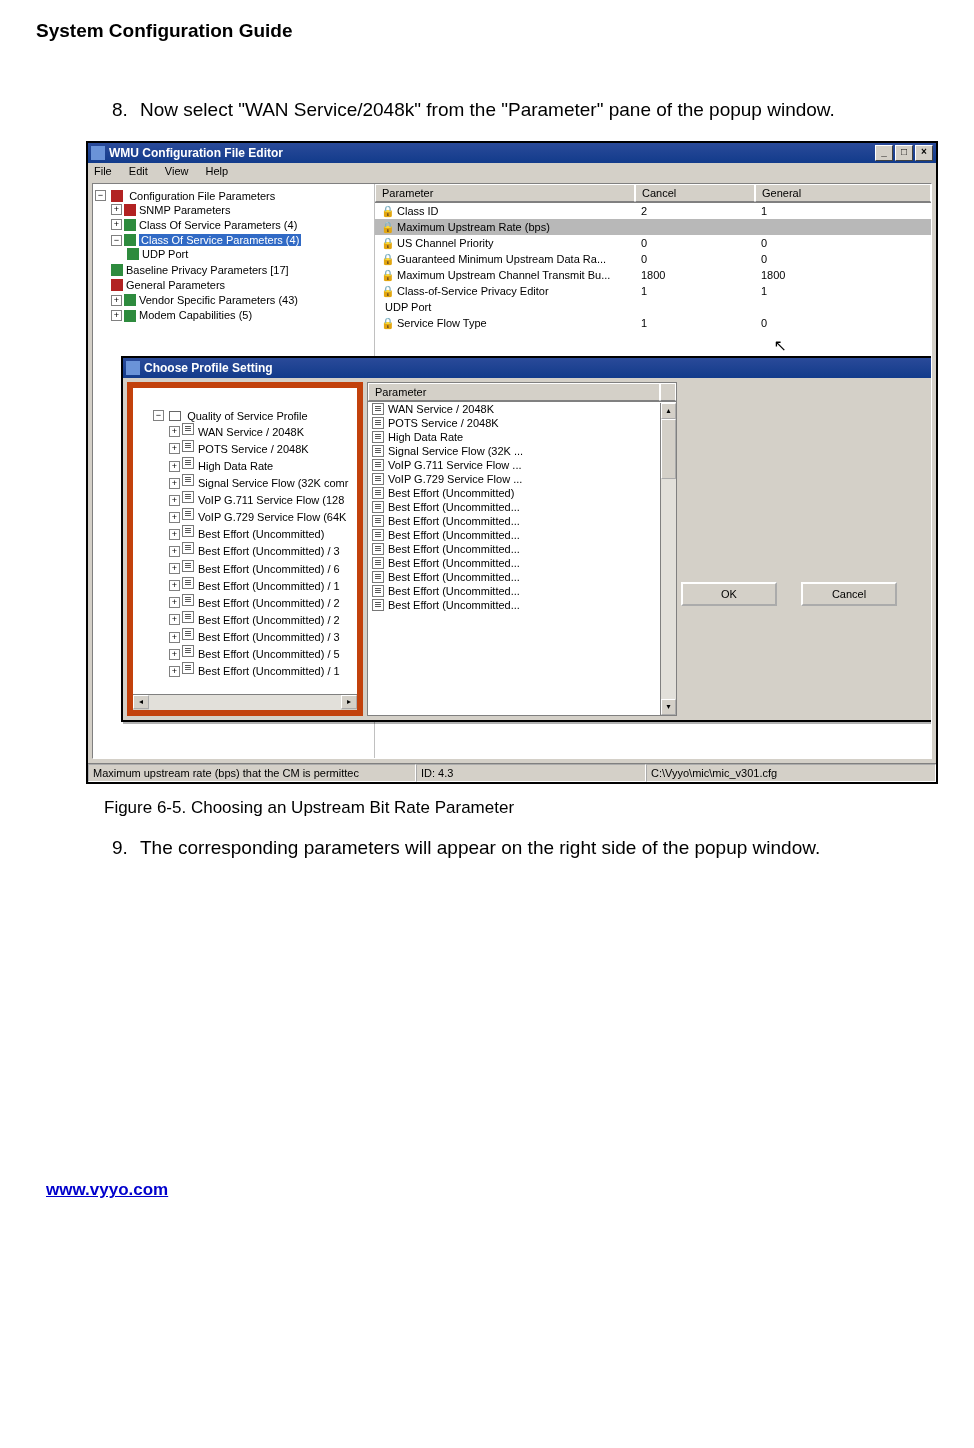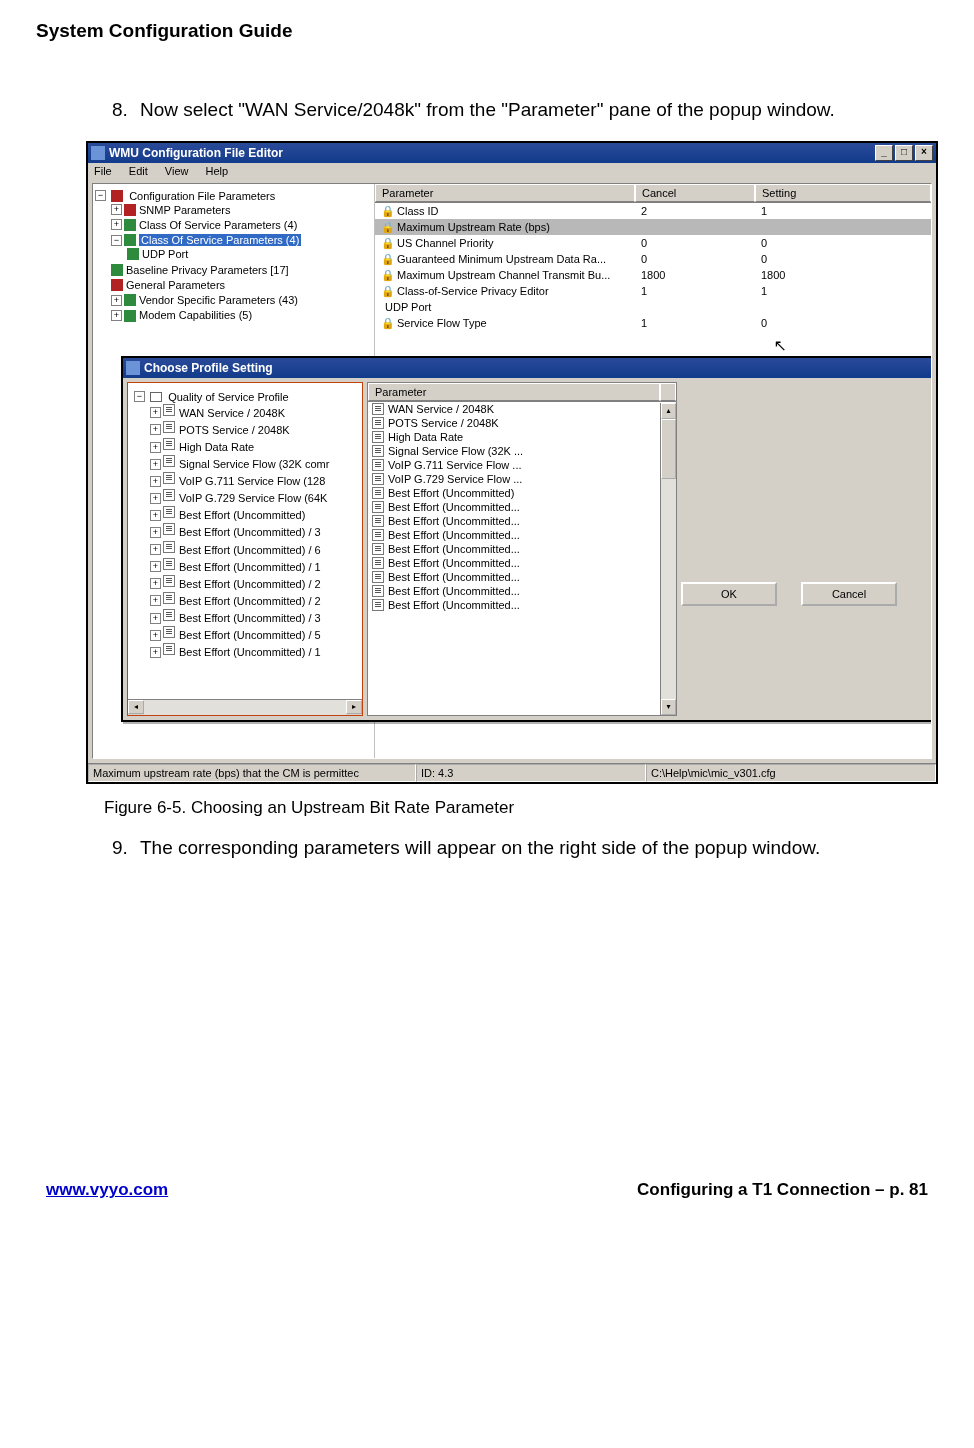--- a/index.html
+++ b/index.html
@@ -37,21 +37,21 @@
   .tree li { position:relative; padding:1px 0 1px 0; }
   .tree .exp { display:inline-block; width:11px; height:11px; border:1px solid #808080; background:#fff; font-size:9px; line-height:9px; text-align:center; margin-right:2px; vertical-align:middle; }
   .tree .ticon { display:inline-block; width:12px; height:12px; margin-right:3px; vertical-align:middle; font-size:11px; text-align:center; }
   .ticon.red { background:#b22222; }
   .ticon.green { background:#2e8b3e; }
   .node-label { vertical-align:middle; }
   .node-sel > .node-label { background:#316ac5; color:#fff; padding:0 2px; }
   
   .popup { position:absolute; left:28px; top:172px; width:936px; border:2px solid #000; background:#d4d0c8; box-shadow:2px 2px 0 rgba(0,0,0,.3); }
   .popup .client2 { display:flex; padding:4px; gap:4px; }
-  .ptree { width:236px; height:334px; background:#fff; border:1px solid #c2410c; font-size:11px; padding:6px; overflow:hidden; white-space:nowrap; position:relative; }
+  .ptree { width:236px; height:334px; background:#fff; border:6px solid #c2410c; font-size:11px; padding:20px; overflow:hidden; white-space:nowrap; position:relative; }
   .plist { width:310px; height:334px; background:#fff; border:1px solid #808080; font-size:11px; overflow:hidden; position:relative; }
   .pbtns { flex:1; display:flex; flex-direction:row; align-items:center; padding-top:90px; gap:24px; }
   .wbtn { width:96px; height:24px; background:#d4d0c8; border:2px outset #fff; font-size:11px; text-align:center; line-height:20px; color:#000; }
   .plist .row { display:flex; align-items:center; padding:1px 4px; }
   .doc-icon { display:inline-block; width:12px; height:12px; border:1px solid #777; background:#fff; margin-right:4px; position:relative; }
   .doc-icon::after { content:""; position:absolute; left:2px; right:2px; top:2px; height:1px; background:#555; box-shadow:0 2px 0 #555, 0 4px 0 #555; }
   .folder-icon { display:inline-block; width:12px; height:10px; background:#fff; border:1px solid #666; margin-right:3px; vertical-align:middle; }
   .hscroll { position:absolute; left:0; right:0; bottom:0; height:16px; background:#d4d0c8; border-top:1px solid #808080; display:flex; }
   .hscroll .sbtn { width:16px; height:14px; border:1px outset #fff; background:#d4d0c8; font-size:8px; text-align:center; line-height:12px; }
   .hscroll .sfill { flex:1; background:#e2e0da; }
@@ -117,21 +117,21 @@
                   <li><span class="exp">+</span><span class="ticon green"></span><span class="node-label">Vendor Specific Parameters (43)</span></li>
                   <li><span class="exp">+</span><span class="ticon green"></span><span class="node-label">Modem Capabilities (5)</span></li>
                 </ul>
               </li>
             </ul>
           </div>
           <div class="grid-pane">
             <div class="grid-header">
               <div class="hcell" style="flex:0 0 260px">Parameter</div>
               <div class="hcell" style="flex:0 0 120px">Cancel</div>
-              <div class="hcell" style="flex:1">Setting</div>
+              <div class="hcell" style="flex:1">General</div>
             </div>
             <div id="grid-body">
                 <div class="grid-row">
                   <div class="cell" style="flex:0 0 260px">
                     <span class="param-icon">🔒</span>
                     <span>Class ID</span>
                   </div>
                   <div class="cell" style="flex:0 0 120px">2</div>
                   <div class="cell" style="flex:1">1</div>
                 </div>
@@ -315,30 +315,29 @@
             <div class="pbtns">
               <div class="wbtn">OK</div>
               <div class="wbtn">Cancel</div>
             </div>
           </div>
         </div>
       </div>
       <div class="statusbar">
         <div class="scell" style="flex:0 0 328px">Maximum upstream rate (bps) that the CM is permittec</div>
         <div class="scell" style="flex:0 0 230px">ID: 4.3</div>
-        <div class="scell" style="flex:1">C:\Help\mic\mic_v301.cfg</div>
+        <div class="scell" style="flex:1">C:\Vyyo\mic\mic_v301.cfg</div>
       </div>
     </div>
   </div>
 
   <div class="figure-caption">Figure 6-5. Choosing an Upstream Bit Rate Parameter</div>
 
   <div class="step-wrap">
     <div class="step">
       <span class="num">9.</span><span>The corresponding parameters will appear on the right side of the popup window.</span>
     </div>
   </div>
 
   <div class="footer">
     <a href="#">www.vyyo.com</a>
-    <span>Configuring a T1 Connection – p. 81</span>
   </div>
 </div>
 
 </body></html>

